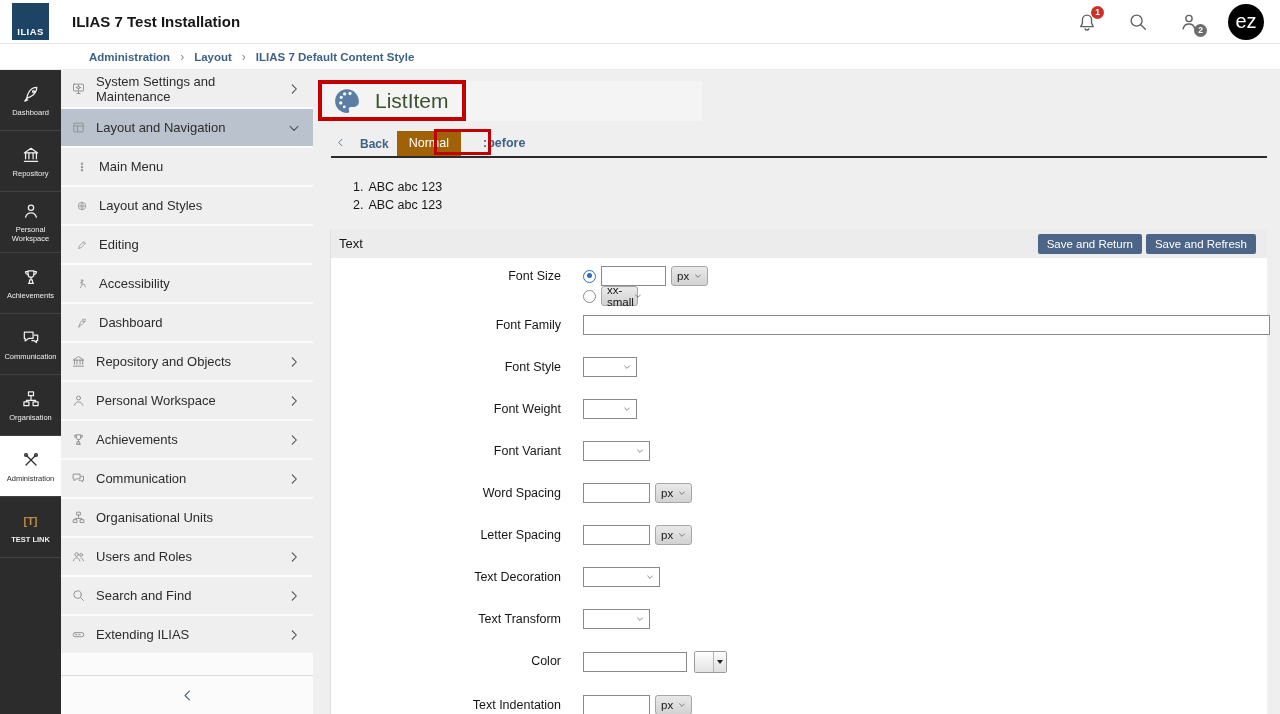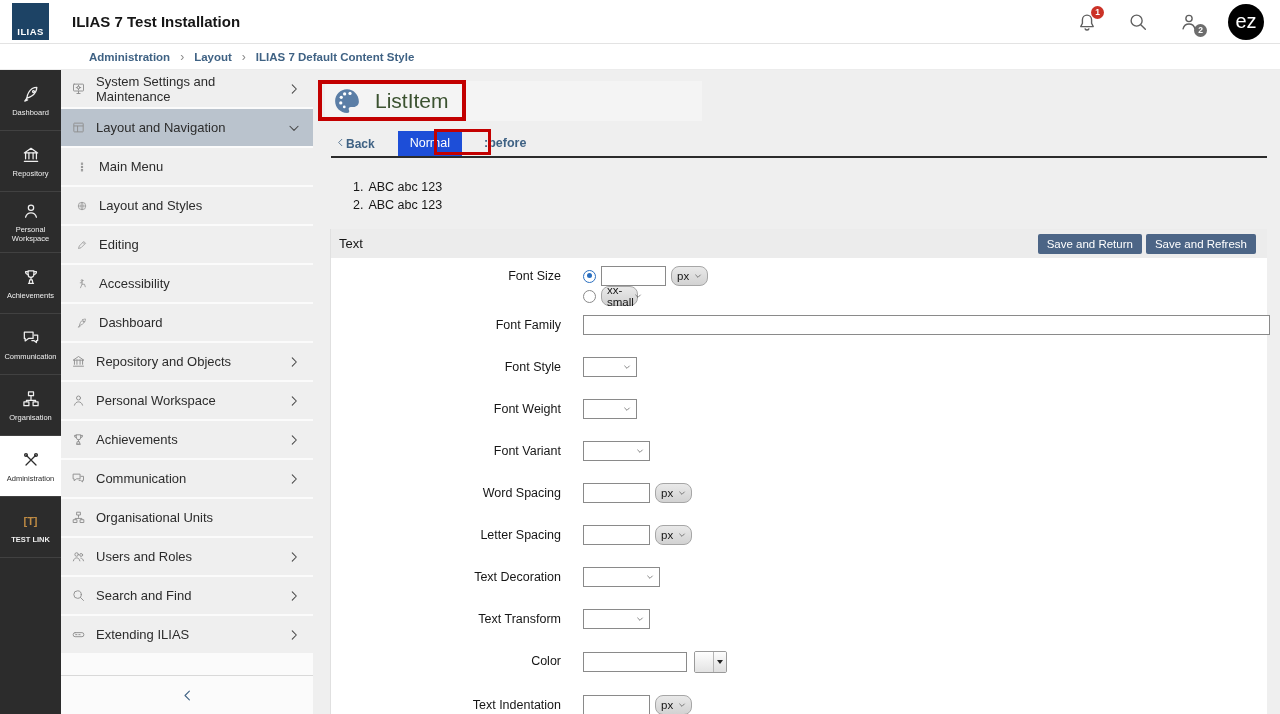--- a/index.html
+++ b/index.html
@@ -58,24 +58,24 @@
   .menu-collapse svg { width:15px; height:15px; stroke-width:2.2; }
 
   
   .content { flex:1; background:#efefef; overflow:hidden; position:relative; }
   .content-inner { padding:0 13px 0 12px; }
   .obj-header { margin-top:11px; height:40px; width:377px; background:#f4f4f4; display:flex; align-items:center; gap:13px; padding-left:7px; }
   .obj-icon svg { width:30px; height:30px; display:block; }
   .obj-title { font-size:21px; color:#3b5230; }
 
   .tabs-row { margin-top:10px; display:flex; align-items:flex-end; padding-left:6px; }
-  .back-link { color:#3f6284; font-size:12px; font-weight:bold; display:flex; gap:0; padding:5px 4px; cursor:pointer; }
+  .back-link { color:#3f6284; font-size:12px; font-weight:bold; display:flex; gap:14px; padding:5px 4px; cursor:pointer; }
   .back-link svg { width:11px; height:11px; stroke-width:3; }
   .tab { font-size:12.5px; padding:5px 12px 6px; cursor:pointer; }
-  .tab.active { background:#1d4ed8; color:#fff; margin-left:19px; }
+  .tab.active { background:#a16207; color:#fff; margin-left:4px; }
   .tab.link { color:#3f6284; font-weight:bold; margin-left:10px; }
   .tab-underline { height:2px; background:#2b2b2b; margin:0 0 0 6px; }
 
   .sample-list { margin:21px 0 0 28px; font-size:12.5px; line-height:17.5px; color:#161616; }
   .sli { display:flex; gap:5px; }
 
   
   .form-wrap { margin-left:5px; margin-top:15px; border-left:1px solid #e0e0e0; }
   .form-head { height:29px; background:#ececec; display:flex; align-items:center; padding:0 11px 0 8px; }
   .form-title { font-size:13px; color:#161616; }
@@ -92,21 +92,21 @@
 
   .ti { height:20px; border:1px solid #8a8a8a; background:#fff; font-size:12px; padding:0 4px; font-family:"Liberation Sans",sans-serif; }
   .w-fsin { width:65px; }
   .w-ff { width:687px; }
   .w-sp { width:67px; }
   .w-col { width:104px; }
 
   .sel { height:20px; display:flex; align-items:center; justify-content:space-between; padding:0 5px; font-size:11.5px;
          color:#161616; cursor:pointer; }
   .sel svg { width:8px; height:8px; color:#333; flex:none; }
-  .sel.unit { width:37px; background:linear-gradient(#e9e9e9,#d2d2d2); border:1px solid #a6a6a6; border-radius:8px; }
+  .sel.unit { width:37px; background:linear-gradient(#e9e9e9,#d2d2d2); border:1px solid #a6a6a6; border-radius:3px; }
   .sel.unit.wide { width:37px; }
   .sel.plain { background:#fff; border:1px solid #8a8a8a; }
   .w-style { width:54px; } .w-variant { width:67px; } .w-dec { width:77px; } .w-trans { width:67px; } .w-va { width:74px; }
 
   .radio { width:13px; height:13px; border-radius:50%; border:1px solid #8a8a8a; background:#fff; flex:none; position:relative; cursor:pointer; }
   .radio.sel { border:1.5px solid #2a6fc0; }
   .radio.sel::after { content:""; position:absolute; left:2.5px; top:2.5px; width:5px; height:5px; border-radius:50%; background:#2a6fc0; }
 
   .cpick { display:flex; height:22px; border:1px solid #9a9a9a; border-radius:2px; overflow:hidden; margin-left:2px; cursor:pointer; }
   .cpick .swatch { width:19px; background:linear-gradient(#fefefe,#e3e3e3); border-right:1px solid #b5b5b5; }

